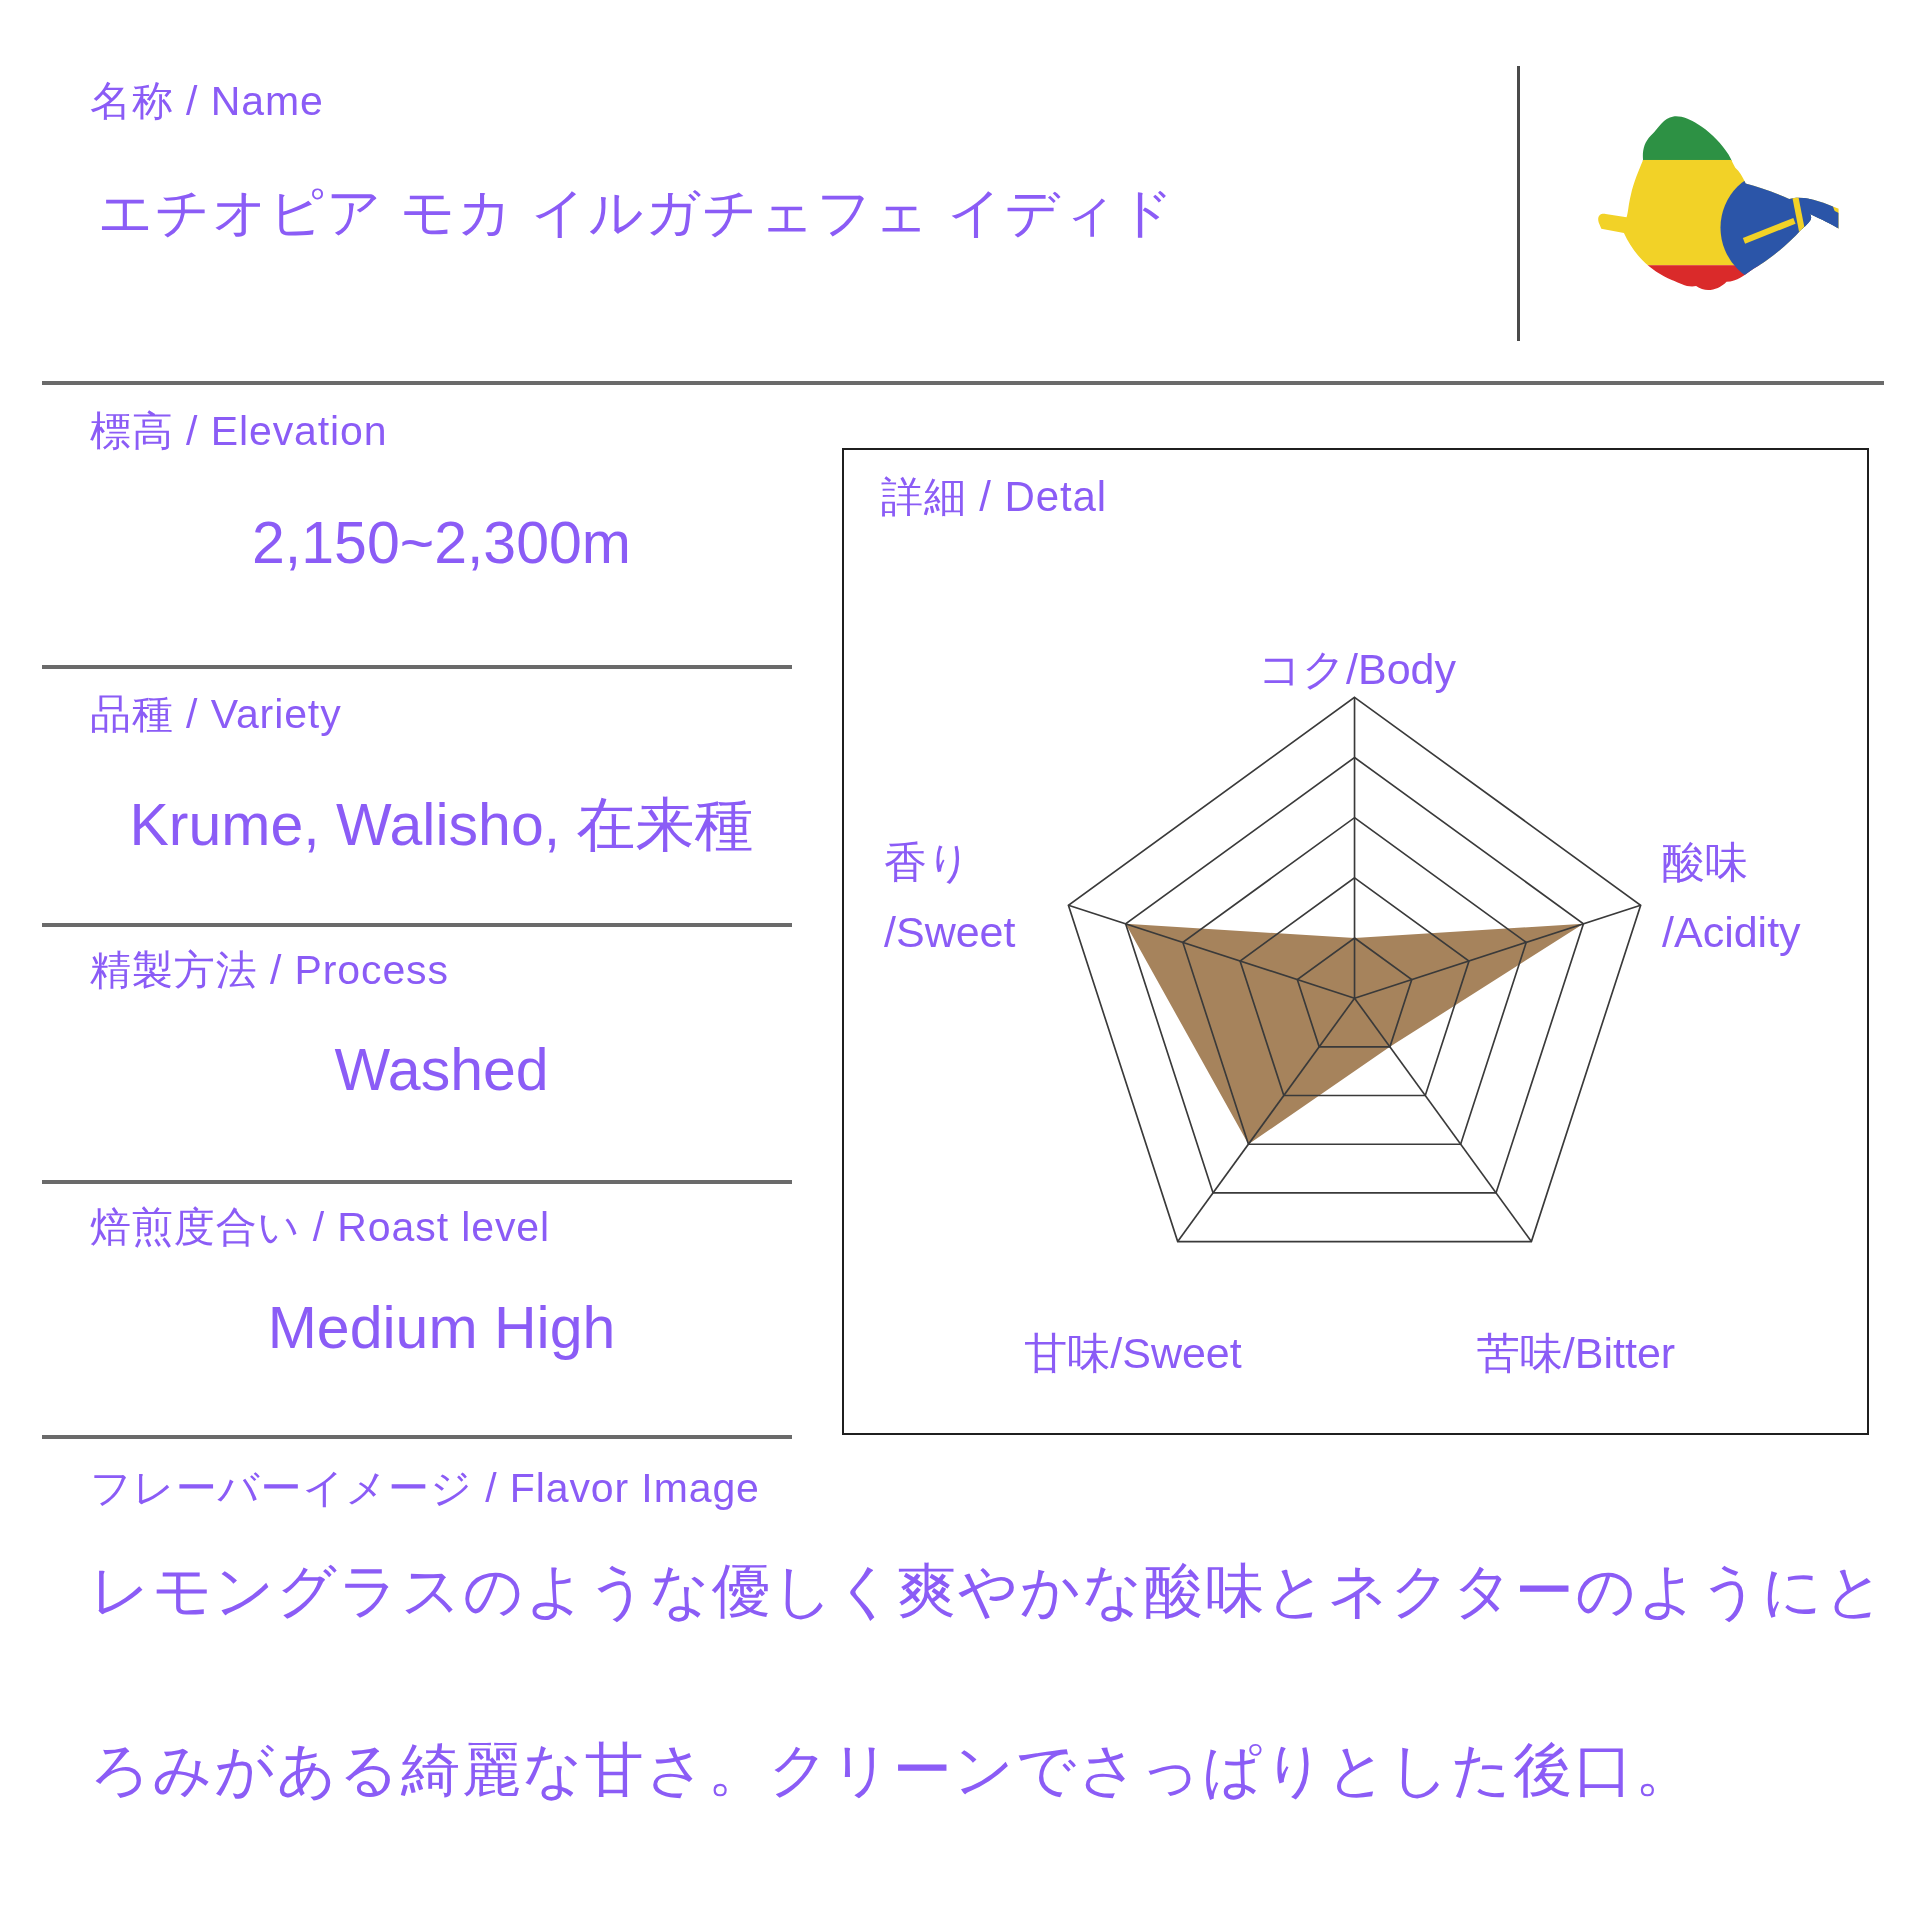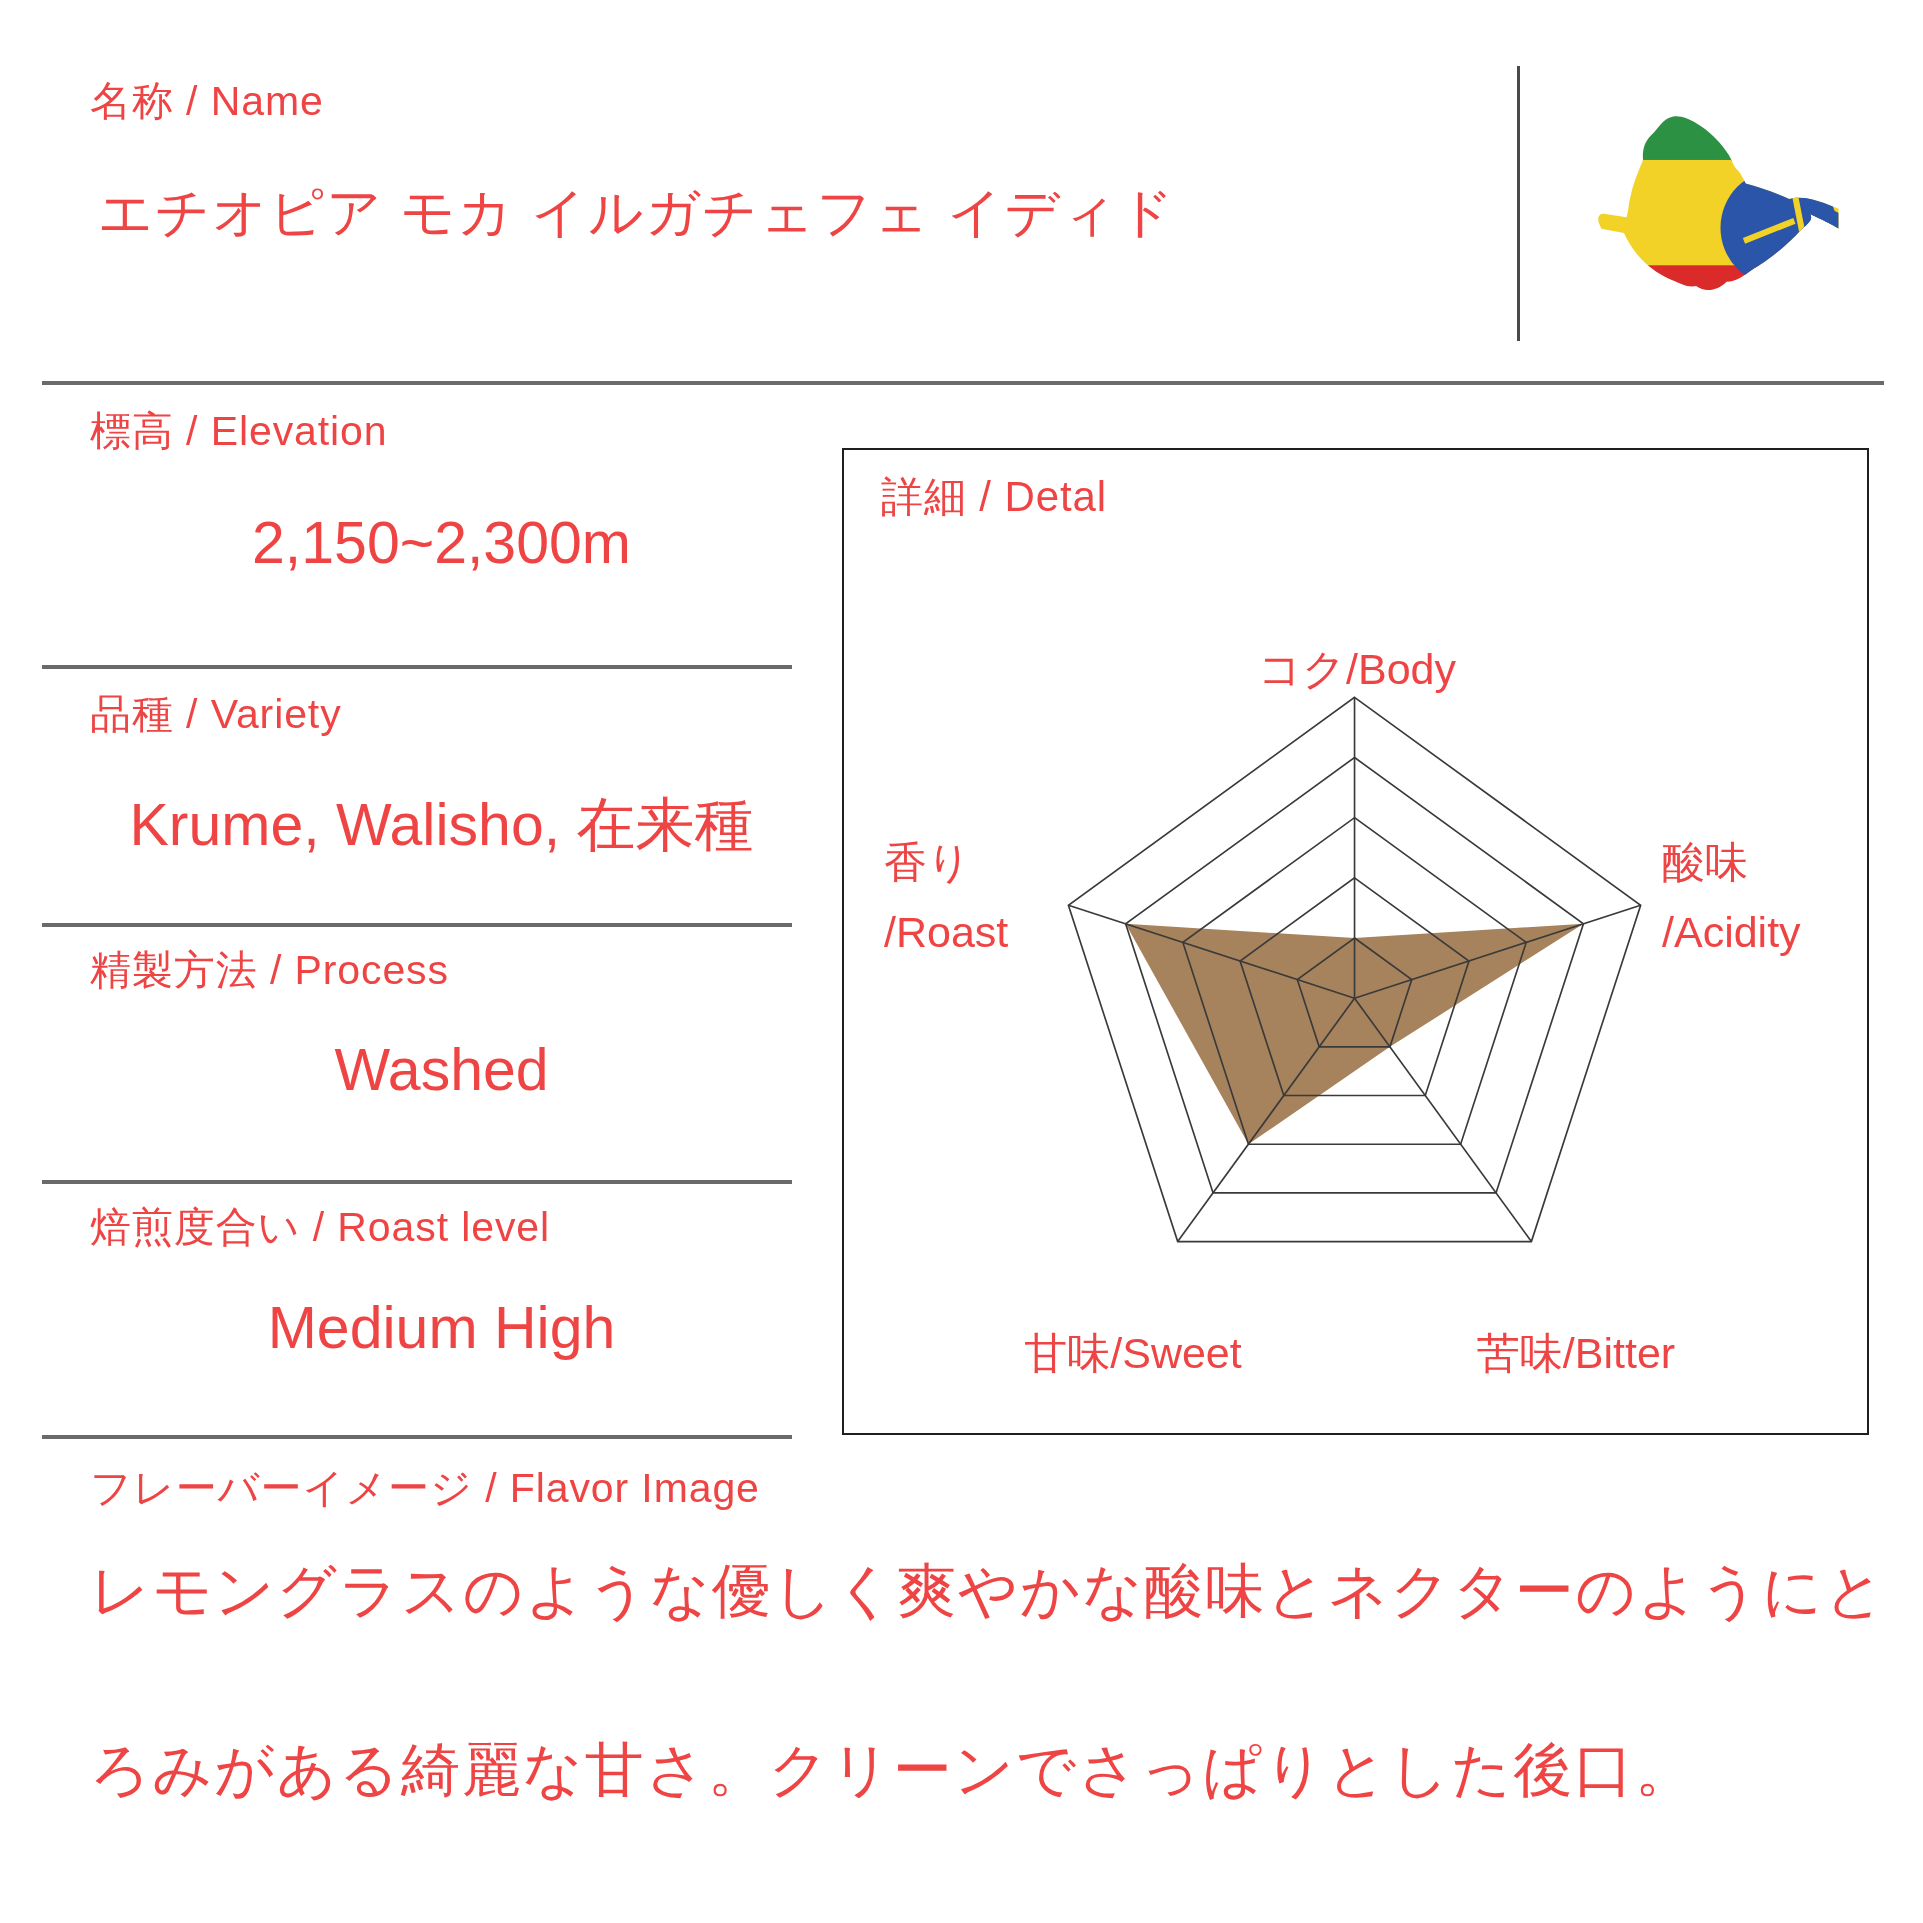--- a/index.html
+++ b/index.html
@@ -1,18 +1,18 @@
 <!DOCTYPE html>
 <html style="font-size:14.8px"><head>
 <meta charset="utf-8">
 <style>
   html,body{margin:0;padding:0;background:#fff;}
   .page{
     position:relative;width:1923px;height:1923px;background:#ffffff;
-    font-family:"Liberation Sans","DejaVu Sans",sans-serif;color:#ef4444;overflow:hidden;
+    font-family:"Liberation Sans","DejaVu Sans",sans-serif;color:#8b5cf6;overflow:hidden;
   }
   .abs{position:absolute;}
   .sec-label{font-size:41px;font-weight:500;letter-spacing:0.9px;white-space:nowrap;}
   .spec-value{font-size:59px;font-weight:500;white-space:nowrap;text-align:center;
     width:703px;left:90px;}
   .name-jp{font-size:54px;font-weight:500;letter-spacing:1.8px;white-space:nowrap;margin-left:8px;}
   .name-en{font-size:50px;font-weight:400;letter-spacing:0.5px;white-space:nowrap;}
   .divider{height:3.7px;background:#6a6a6a;}
   .vsep{width:2.8px;background:#4a4a4a;}
   .detail-box{left:842px;top:448px;width:1027px;height:987px;border:2.8px solid #1f1f1f;
@@ -102,21 +102,21 @@
 
     <div class="abs axis-label axis-center" style="left:513px;top:185px;">コク/Body</div>
 
     <div class="abs axis-label" style="left:818px;top:378px;">
       <div>酸味</div>
       <div>/Acidity</div>
     </div>
 
     <div class="abs axis-label" style="left:40px;top:378px;">
       <div>香り</div>
-      <div>/Roast</div>
+      <div>/Sweet</div>
     </div>
 
     <div class="abs axis-label axis-center" style="left:289px;top:869px;">甘味/Sweet</div>
     <div class="abs axis-label axis-center" style="left:732px;top:869px;">苦味/Bitter</div>
   </div>
 
   <div class="abs sec-label" style="left:90px;top:1461px;">フレーバーイメージ / Flavor Image</div>
   <div class="abs flavor-line" style="left:90px;top:1552px;">レモングラスのような優しく爽やかな酸味とネクターのようにと</div>
   <div class="abs flavor-line" style="left:90px;top:1695px;margin-top:36px;">ろみがある綺麗な甘さ。クリーンでさっぱりとした後口。</div>
 

